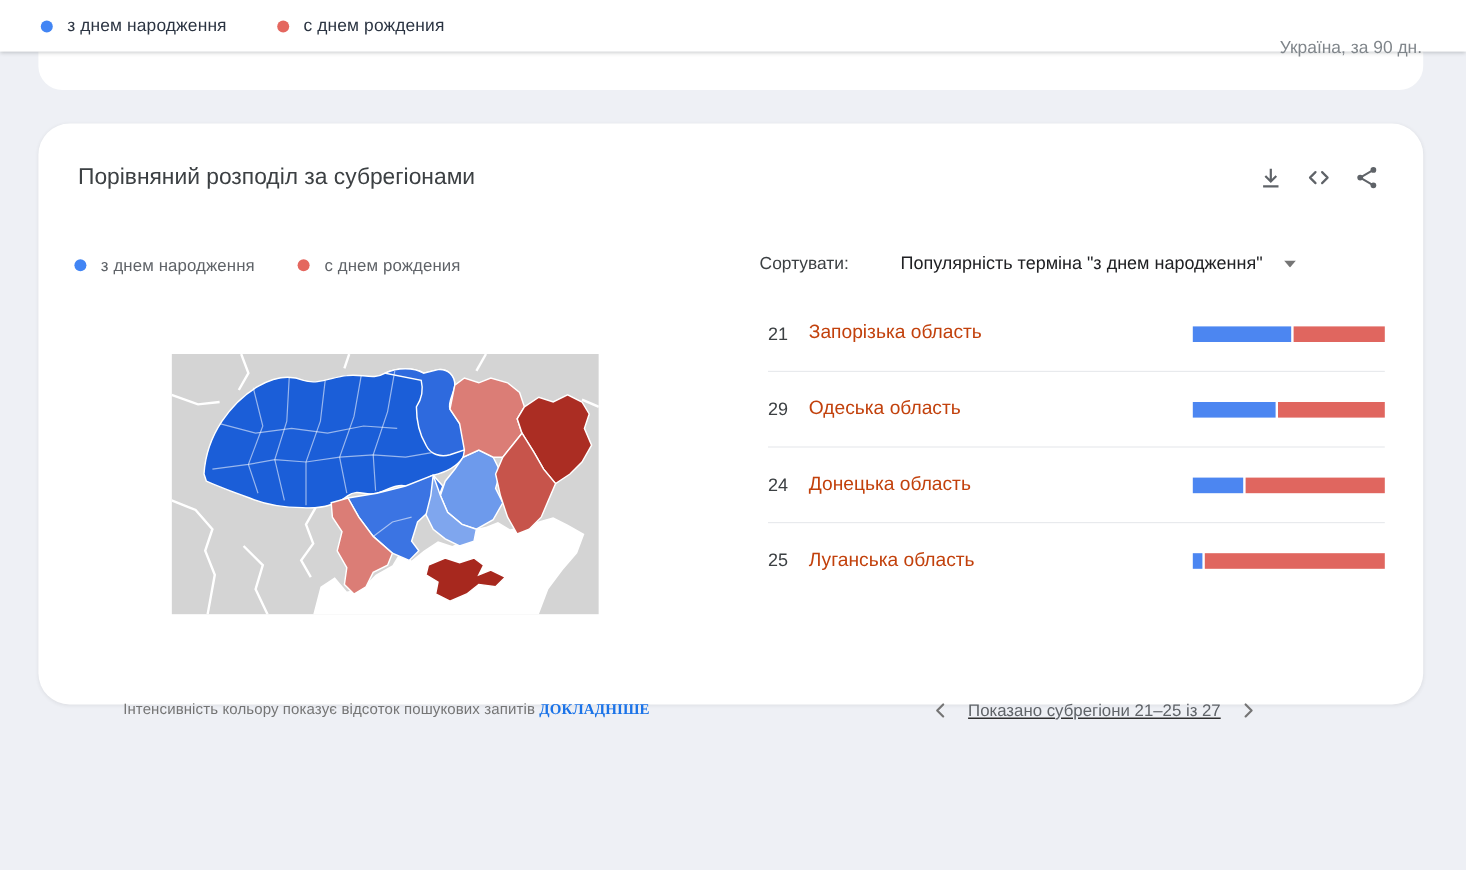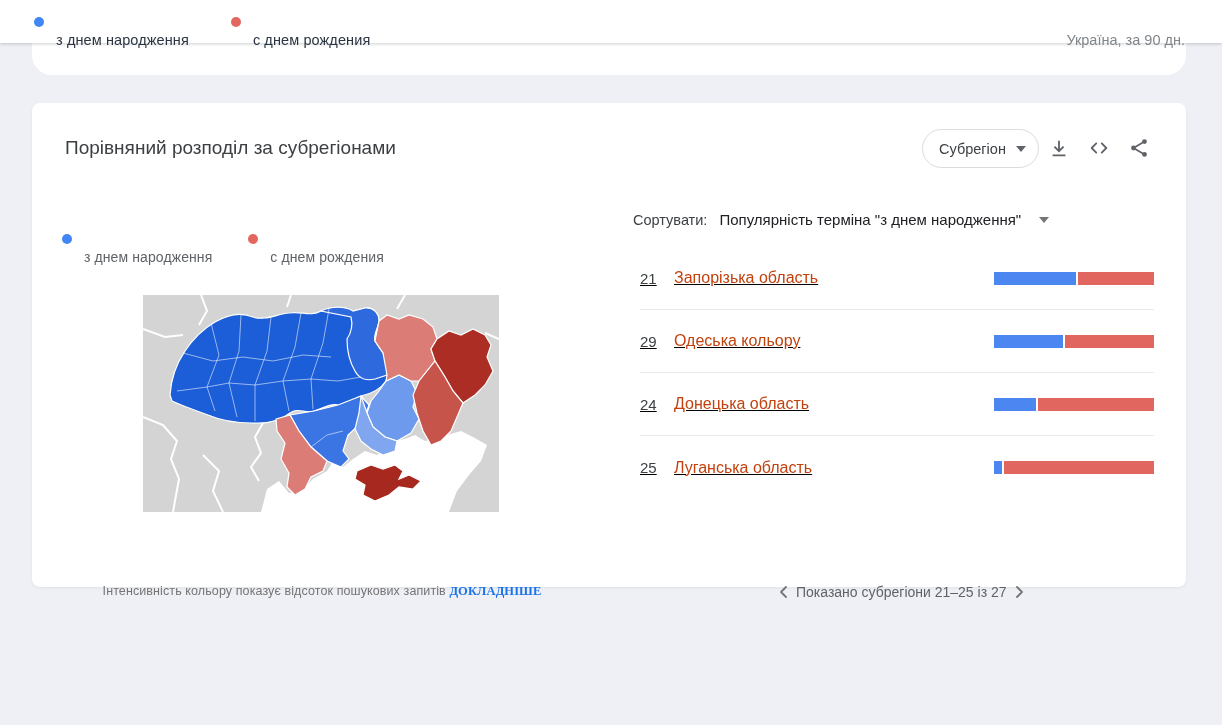--- a/index.html
+++ b/index.html
@@ -15,31 +15,31 @@
   .topbar {
     position:absolute; top:0; left:0; width:1222px; height:43px;
     background:#ffffff;
     box-shadow:0 1px 3px rgba(60,64,67,.25);
     display:flex; align-items:center;
     padding:0 37px 0 34px;
     z-index:10;
   }
   .term { display:flex; align-items:center; margin-right:42px; }
   .dot { width:10px; height:10px; border-radius:50%; margin-right:12px; flex:none; }
-  .term-label { font-size:14.5px; color:#2b3442; letter-spacing:.1px;margin-top:36px; }
+  .term-label { font-size:14.5px; color:#2b3442; letter-spacing:.1px; }
   .topbar-right { margin-left:auto; font-size:14.5px; color:#80868b;margin-top:36px; }
 
   
   .prev-card {
     position:absolute; left:32px; top:43px; width:1154px; height:32px;
     background:#ffffff; border-radius:0 0 20px 20px;
   }
   .card {
     position:absolute; left:32px; top:103px; width:1154px; height:484px;
-    background:#ffffff; border-radius:8px;
+    background:#ffffff; border-radius:26px;
     box-shadow:0 1px 3px rgba(60,64,67,.08);
   }
 
   
   .card-title {
     position:absolute; left:33px; top:34px;
     font-size:19px; color:#3c4043; font-weight:400;
   }
   .chip {
     position:absolute; left:890px; top:26px; height:39px; min-width:101px;
@@ -51,53 +51,52 @@
   .chip-caret { margin-left:10px; }
   .toolbar { position:absolute; left:1015px; top:33px; display:flex; gap:16px; }
   .icon-btn { width:24px; height:24px; display:flex; align-items:center; justify-content:center; cursor:pointer; }
 
   
   .legend { position:absolute; left:30px; top:110px; display:flex; align-items:center; gap:36px; }
   .legend .term { margin:0; }
   .legend .term-label { font-size:14px; color:#5f6368; }
 
   
-  .sort-row { position:absolute; left:601px; top:108px; display:flex; align-items:center; }
+  .sort-row { position:absolute; left:601px; top:108px; display:flex; align-items:center;gap:31px; }
   .sort-label { font-size:14.5px; color:#3c4043; }
   .sort-select { display:flex; align-items:center; cursor:pointer; margin-left:12px; }
   .sort-value { font-size:15px; color:#202124; }
   .sort-caret { margin-left:18px; }
 
   
   .map-wrap { position:absolute; left:111px; top:192px; width:356px; height:217px; }
   .map-wrap svg { display:block; }
   .map-caption {
     position:absolute; left:40px; top:481px; width:500px;
     text-align:center; font-size:12.5px; color:#757575; letter-spacing:.1px;
   }
   .map-caption a { color:#1a73e8; text-decoration:none; font-weight:bold; cursor:pointer;font-family:Liberation Serif, serif; }
 
   
   .ranking { position:absolute; left:608px; top:144px; width:514px; }
   .rank-row {
     height:63px; display:flex; align-items:center;
     border-bottom:1px solid #e8eaed;
-    text-decoration:underline;
   }
   .rank-row:last-child { border-bottom:none; }
   .rank-num { width:24px; text-align:left; font-size:15px; color:#3c4043; flex:none; }
   .rank-name { margin-left:10px; font-size:16px; color:#c2410c; }
   .rank-bar { margin-left:auto; width:160px; height:13px; display:flex; }
   .bar-a { height:100%; }
   .bar-b { height:100%; flex:1; margin-left:2px; }
 
   
   .pagination {
     position:absolute; left:740px; top:476px; width:280px; height:26px;
-    display:flex; align-items:center; 
+    display:flex; align-items:center; justify-content:space-between;text-decoration:underline;
   }
   .page-btn { width:24px; height:24px; display:flex; align-items:center; justify-content:center; cursor:pointer; }
   .page-text { font-size:14px; color:#5f6368; }
 </style>
 </head>
 <body>
 
 <div class="topbar">
   <div class="term">
     <span class="dot" id="dot-term1" style="background: rgb(66, 133, 244);"></span>
@@ -109,26 +108,20 @@
   </div>
   <div class="topbar-right">Україна, за 90 дн.</div>
 </div>
 
 <div class="prev-card"></div>
 
 <div class="card">
 
   <div class="card-title">Порівняний розподіл за субрегіонами</div>
 
-  <div class="chip">
-    <span class="chip-label">Субрегіон</span>
-    <svg class="chip-caret" width="10" height="6" viewBox="0 0 10 6">
-      <path d="M0,0 L10,0 L5,6 Z" fill="#5f6368"></path>
-    </svg>
-  </div>
 
   <div class="toolbar">
     <div class="icon-btn">
       <svg width="22" height="22" viewBox="0 0 24 24">
         <path d="M12 4 v11 M7 10.5 l5 5 5-5 M5 20 h14" stroke="#5f6368" stroke-width="2" fill="none"></path>
       </svg>
     </div>
     <div class="icon-btn">
       <svg width="22" height="22" viewBox="0 0 24 24">
         <path d="M9 7 L4 12 L9 17 M15 7 L20 12 L15 17" stroke="#5f6368" stroke-width="2" fill="none" stroke-linecap="round" stroke-linejoin="round"></path>
@@ -227,21 +220,21 @@
       <span class="rank-name">Запорізька область</span>
       <span class="rank-bar">
         <span class="bar-a" style="width: 51%; background: rgb(76, 134, 241);"></span>
         <span class="bar-b" style="background: rgb(224, 102, 95);"></span>
       </span>
     </div>
 
 
     <div class="rank-row">
       <span class="rank-num">29</span>
-      <span class="rank-name">Одеська кольору</span>
+      <span class="rank-name">Одеська область</span>
       <span class="rank-bar">
         <span class="bar-a" style="width: 43%; background: rgb(76, 134, 241);"></span>
         <span class="bar-b" style="background: rgb(224, 102, 95);"></span>
       </span>
     </div>
 
     <div class="rank-row">
       <span class="rank-num">24</span>
       <span class="rank-name">Донецька область</span>
       <span class="rank-bar">

